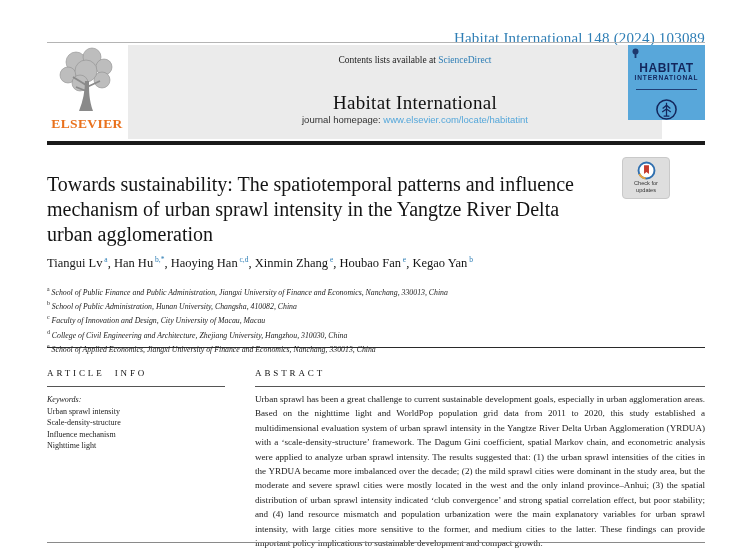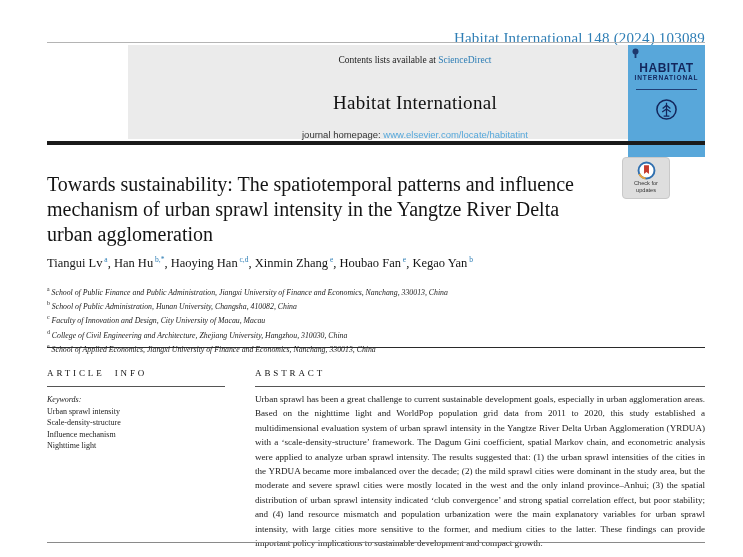--- a/index.html
+++ b/index.html
@@ -36,26 +36,26 @@
   }
   .gray-box{
     position:absolute;left:81px;top:0;width:494px;height:94px;background:#ebebeb;
     text-align:center;
     padding-left:40px;
   }
   .contents-line{margin-top:10px;font-size:9.5px;color:#222;}
   .contents-line .sd-link{color:var(--link-teal);cursor:pointer;}
   .journal-title{margin-top:27px;font-size:19px;color:#101010;letter-spacing:0.3px;}
   .homepage-line{
-    margin-top:15px;font-size:9.5px;color:#333;
+    font-size:9.5px;color:#333;
     font-family:"Liberation Sans", sans-serif;
   }
   .homepage-line .hp-link{color:var(--link-light);cursor:pointer;}
   .cover{
-    position:absolute;left:581px;top:0;width:77px;height:112px;background:var(--cover-bg);
+    position:absolute;left:581px;top:0;width:77px;height:75px;background:var(--cover-bg);
     overflow:hidden;
   }
   .cover-mini{position:absolute;left:3px;top:3px;opacity:0.85;}
   .cover-title{position:absolute;left:0;top:17px;width:100%;text-align:center;color:var(--cover-text);}
   .cover-title .l1{font-size:12px;font-weight:bold;letter-spacing:0.5px;line-height:12px;font-family:"Liberation Sans", sans-serif;}
   .cover-title .l2{font-size:6.6px;font-weight:bold;letter-spacing:0.8px;line-height:8px;font-family:"Liberation Sans", sans-serif;}
   .cover-rule{position:absolute;left:8px;top:44px;width:61px;height:1px;background:var(--cover-text);opacity:0.8;}
   .cover-emblem{position:absolute;left:27px;top:53px;}
   .thick-rule{position:absolute;left:47px;top:141px;width:658px;height:4px;background:var(--rule-dark);}
   .article-title{
@@ -94,20 +94,36 @@
   }
   .bottom-rule{position:absolute;left:47px;top:542px;width:658px;height:1px;background:#8a8a8a;}
 </style>
 </head>
 <body>
 
 <div class="citation">Habitat International 148 (2024) 103089</div>
 <div class="top-rule"></div>
 
 <div class="masthead">
+  <div class="logo-block">
+    <svg width="62" height="68" viewBox="0 0 62 68">
+      <g fill="#bdbdbd" stroke="#8e8e8e" stroke-width="0.6">
+        <circle cx="20" cy="15" r="10"></circle>
+        <circle cx="36" cy="10" r="9"></circle>
+        <circle cx="48" cy="20" r="8"></circle>
+        <circle cx="12" cy="28" r="8"></circle>
+        <circle cx="46" cy="33" r="8"></circle>
+        <circle cx="30" cy="24" r="11"></circle>
+        <circle cx="24" cy="36" r="8"></circle>
+      </g>
+      <path d="M29 34 C29 44 27 54 23 64 L37 64 C33 53 33 44 33 34 Z" fill="#8a8a8a"></path>
+      <path d="M30 38 L17 30 M31 40 L44 34 M30 44 L20 40" stroke="#8a8a8a" stroke-width="1.8" fill="none"></path>
+    </svg>
+    <span class="elsevier-word">ELSEVIER</span>
+  </div>
 
   <div class="gray-box">
     <div class="contents-line">
       <span>Contents lists available at </span><span class="sd-link">ScienceDirect</span>
     </div>
     <div class="journal-title">Habitat International</div>
     <div class="homepage-line">
       <span>journal homepage: </span><span class="hp-link">www.elsevier.com/locate/habitatint</span>
     </div>
   </div>

